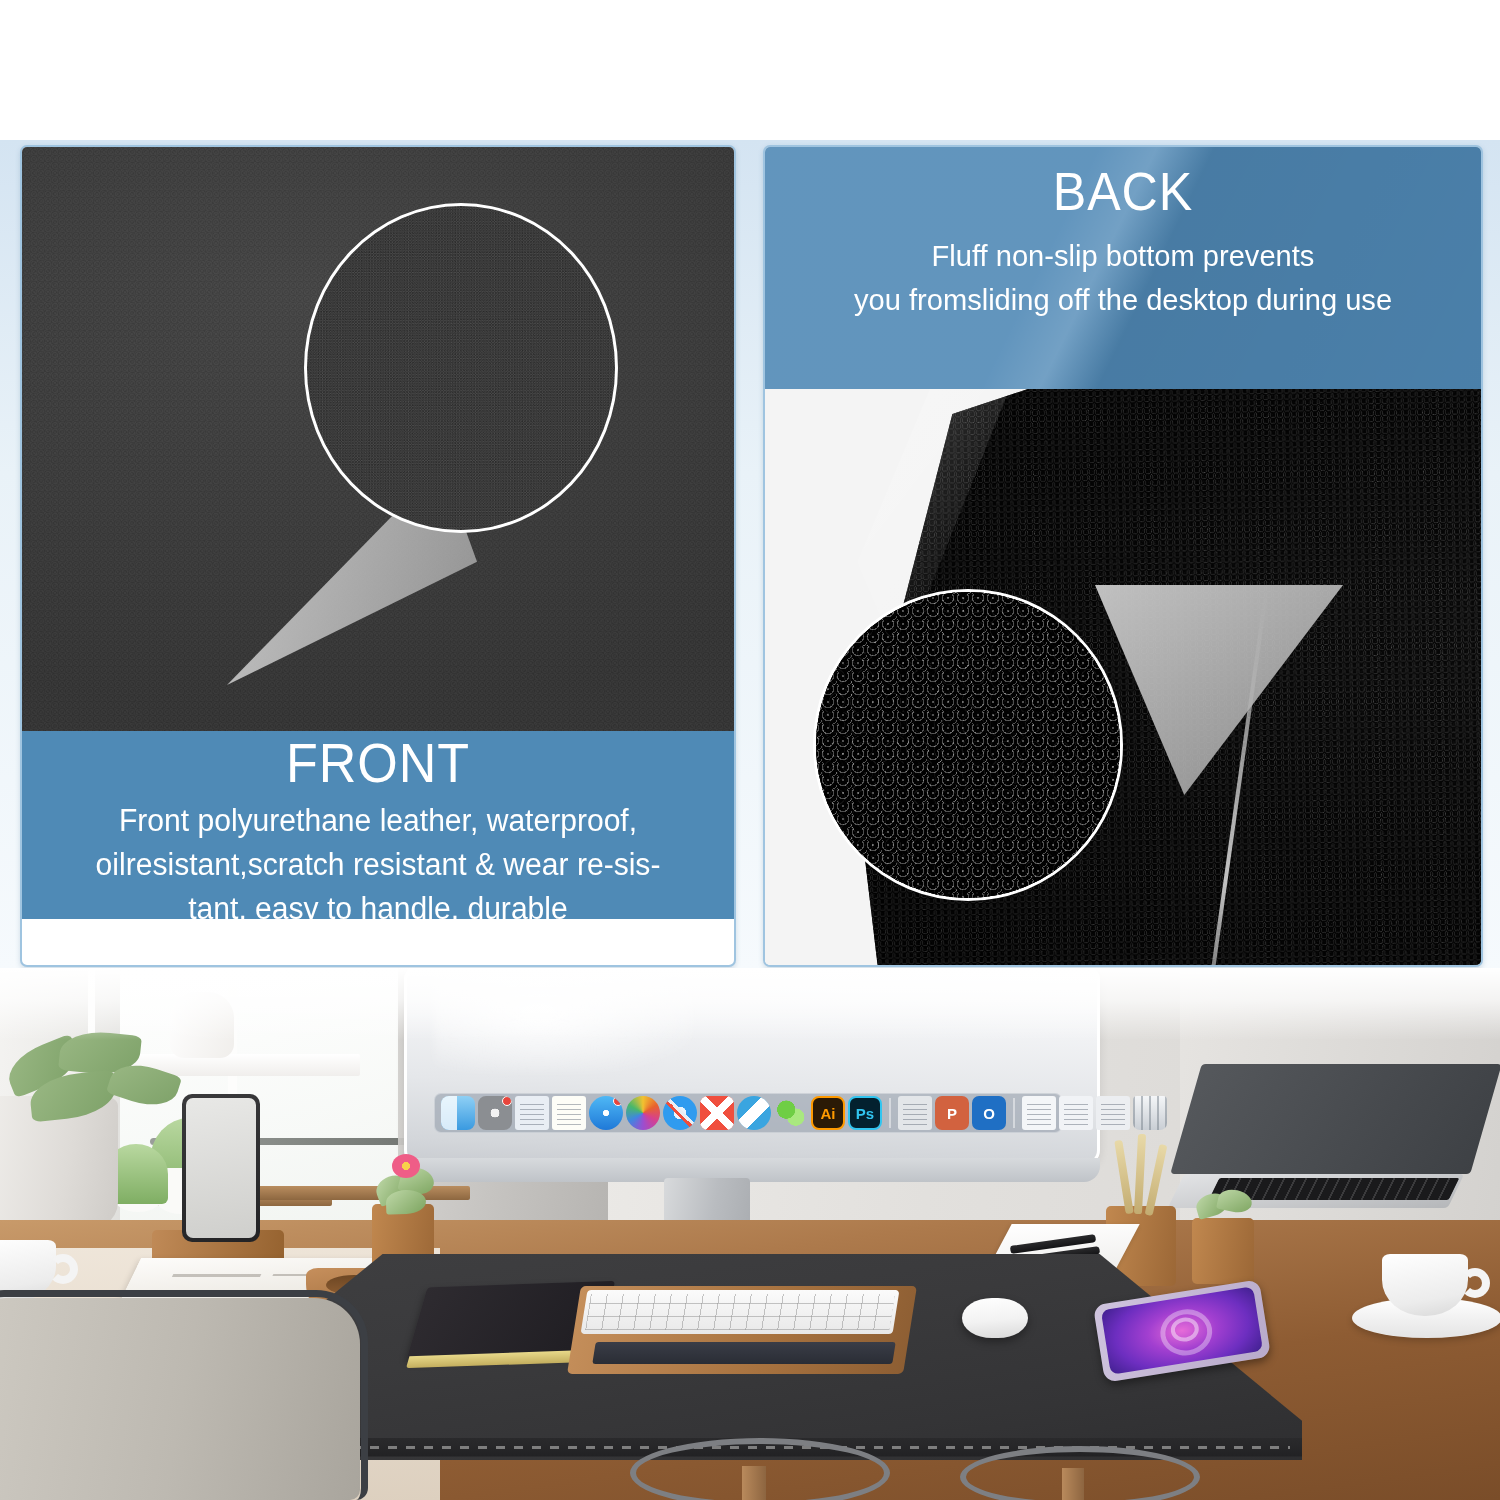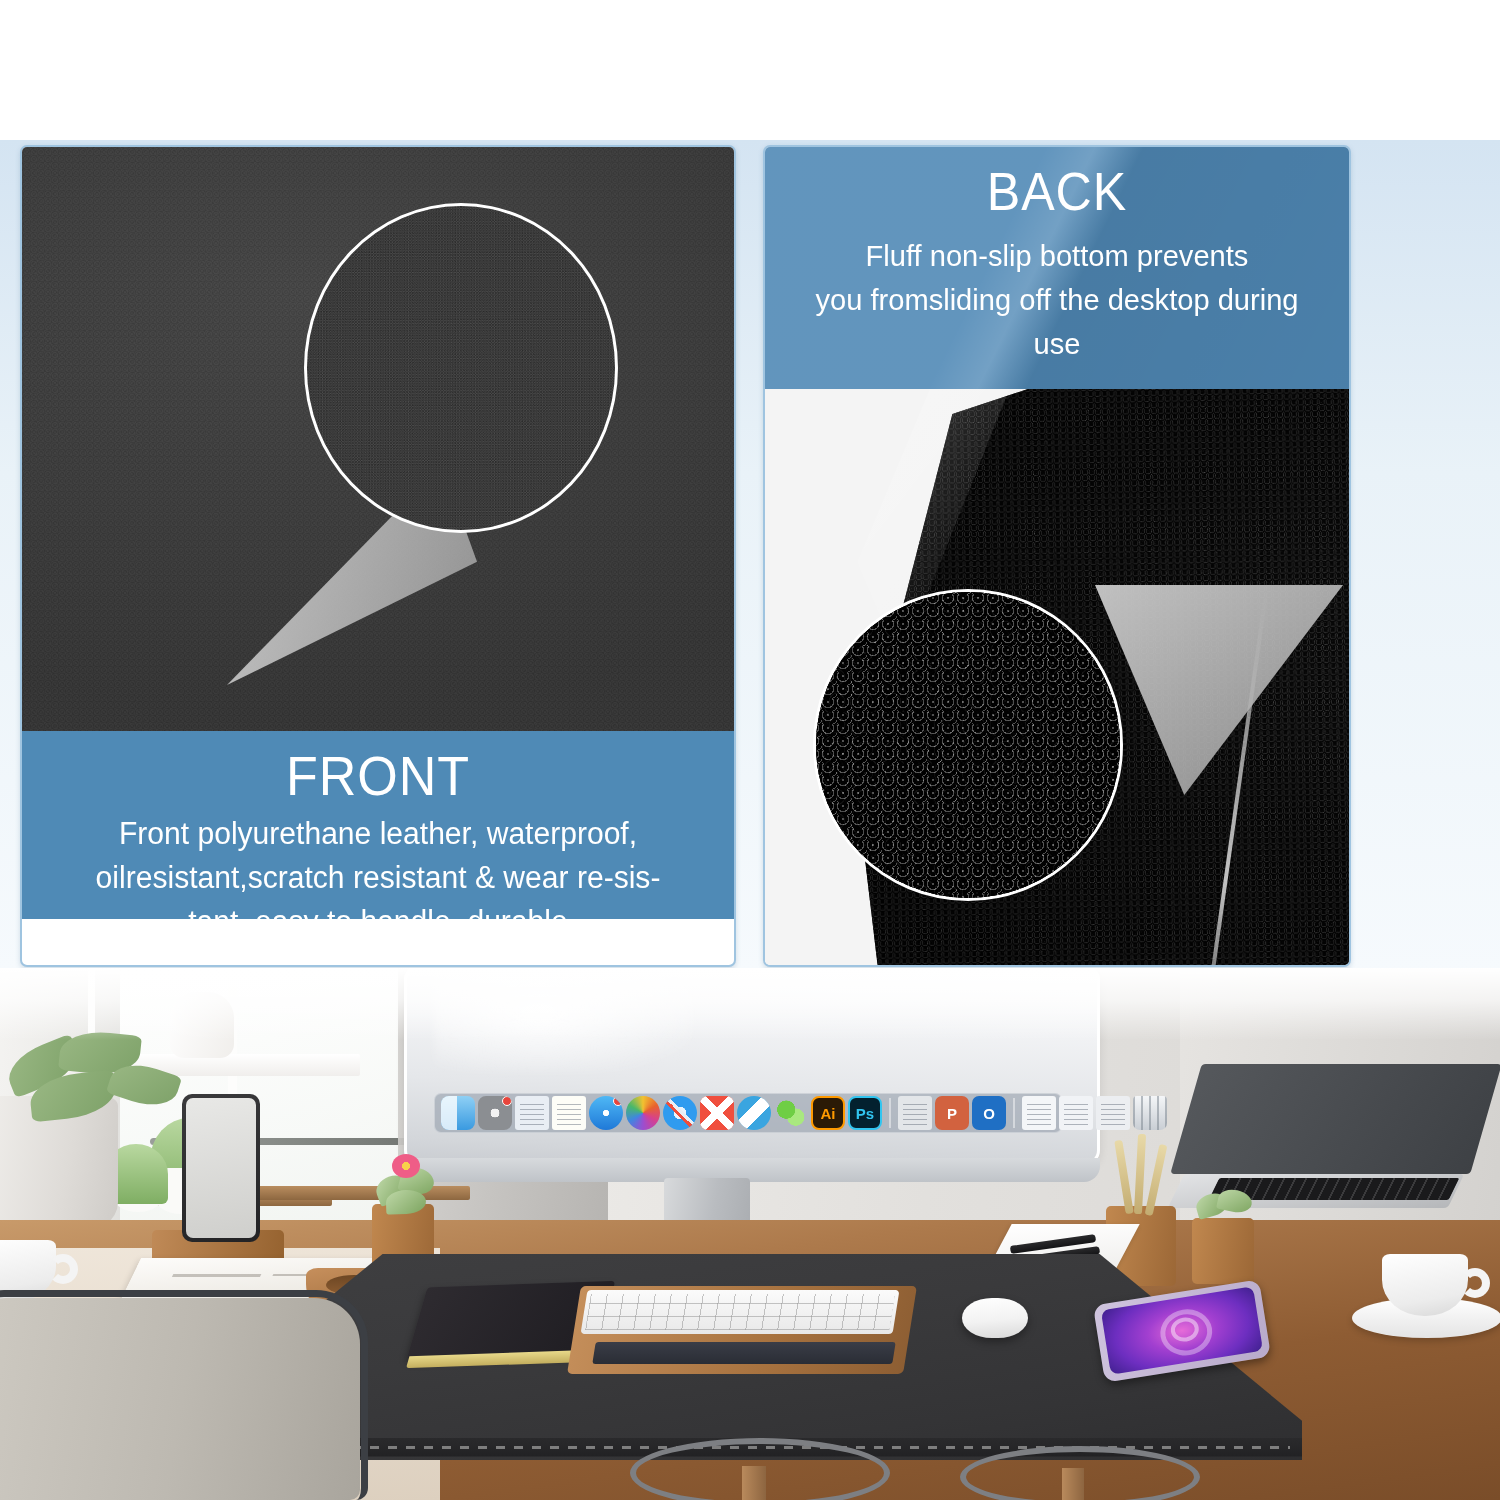--- a/index.html
+++ b/index.html
@@ -22,21 +22,21 @@
   }
 
   
   .panels { position:absolute; left:0; top:140px; width:1500px; height:830px;
             background:linear-gradient(180deg,#d4e4f2 0%,#e9f2f8 40%,#f6fafd 100%); }
 
   .panel { position:absolute; top:5px; border:2px solid #9fc4e0; border-radius:7px;
            overflow:hidden; background:#fff;
            box-shadow:0 2px 5px rgba(90,130,165,0.25); }
   .panel-left  { left:20px;  width:716px; height:822px; }
-  .panel-right { left:763px; width:588px; height:822px; }
+  .panel-right { left:763px; width:720px; height:822px; }
 
   
   .photo { position:absolute; left:0; width:100%; overflow:hidden; }
 
   
   .front-photo { top:0; height:584px;
     background:
       radial-gradient(ellipse 120% 90% at 40% 25%, rgba(255,255,255,0.05), rgba(0,0,0,0.12) 80%),
       #3a3a3a;
   }
@@ -111,21 +111,21 @@
       repeating-radial-gradient(circle at 6px 4px, rgba(255,255,255,0.30) 0 1.1px, rgba(0,0,0,0.75) 1.1px 5px),
       repeating-radial-gradient(circle at 17px 13px, rgba(255,255,255,0.18) 0 1.0px, rgba(0,0,0,0.6) 1.0px 7px),
       repeating-linear-gradient(62deg, rgba(255,255,255,0.10) 0 1.4px, rgba(0,0,0,0.55) 1.4px 6px),
       repeating-linear-gradient(-31deg, rgba(255,255,255,0.09) 0 1.2px, rgba(0,0,0,0.5) 1.2px 7px);
     background-size:15px 13px, 28px 24px, 11px 11px, 19px 19px;
   }
 
   
   .caption { position:absolute; left:0; width:100%; background:#4f8ab6; color:#fff;
              text-align:center; }
-  .caption-front { top:584px; height:188px; padding-top:16px; }
+  .caption-front { top:584px; height:188px; padding-top:3px; }
   .caption-back  { top:0; height:242px; padding-top:16px;
     background:
       linear-gradient(116deg, rgba(255,255,255,0.10) 0%, rgba(255,255,255,0.10) 40%,
                       rgba(255,255,255,0.20) 47%, rgba(0,0,0,0.10) 54%, rgba(0,0,0,0.07) 100%),
       #5089b6;
   }
   .cap-heading { font-size:54px; font-weight:normal; letter-spacing:1px;
                  transform:scaleX(0.93); line-height:1.05; }
   .cap-heading.front-h { font-size:56px; }
   .cap-body { font-size:31px; line-height:1.42; padding:6px 26px 0; transform:scaleX(0.97); }

